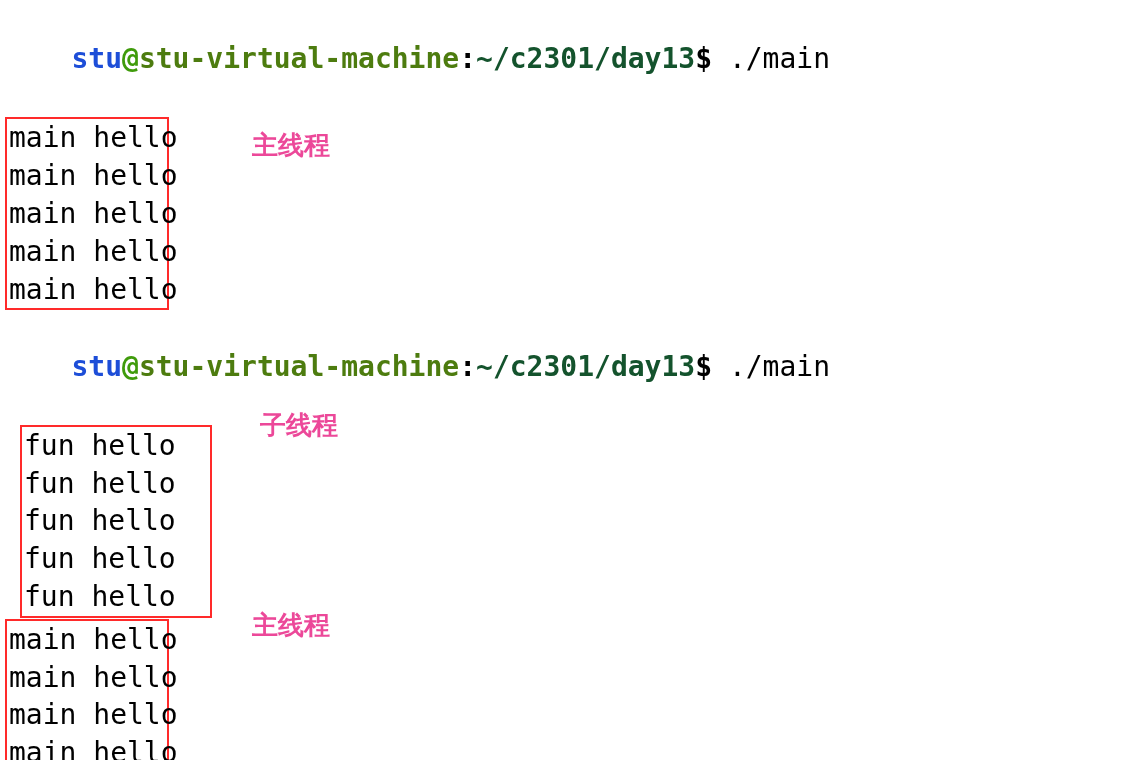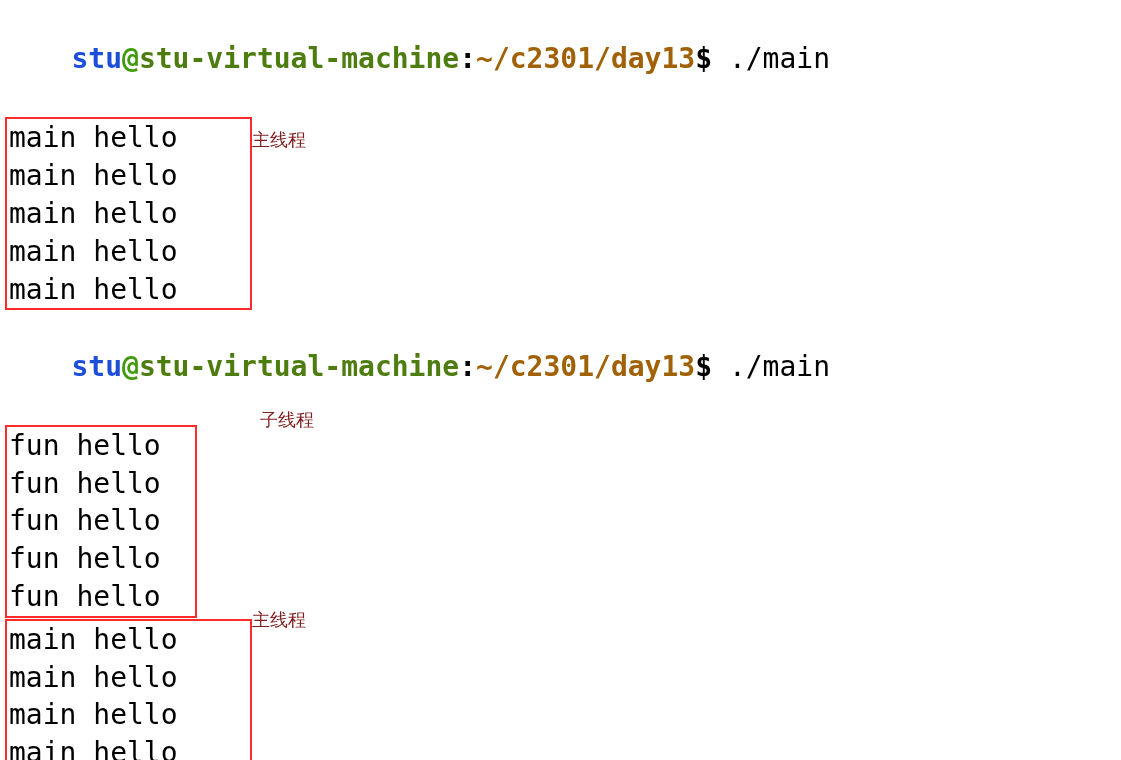--- a/index.html
+++ b/index.html
@@ -19,42 +19,42 @@
     padding: 2px 4px;
   }
   .prompt-line {
     white-space: pre;
     font-weight: bold;
   }
   .user { color: #1d4ed8; font-weight: bold; }
   .at   { color: #3f9b0b; font-weight: bold; }
   .host { color: #4d7c0f; font-weight: bold; }
   .colon{ color: #000; font-weight: bold; }
-  .path { color: #a16207; font-weight: bold; }
+  .path { color: #14532d; font-weight: bold; }
   .dollar{ color: #000; font-weight: bold; }
   .cmd  { color: #000; font-weight: normal; }
   .box {
     border: 2px solid #ff2a2a;
-    width: 247px;
+    width: 164px;
   }
   .box-main1 { margin-left: 1px; margin-top: 2px; }
-  .box-fun   { margin-left: 1px; margin-top: 1px; width: 192px; }
+  .box-fun   { margin-left: 16px; margin-top: 1px; width: 192px; }
   .box-main2 { margin-left: 1px; margin-top: 1px; }
   .line {
     white-space: pre;
     color: #000;
     font-weight: normal;
     padding-left: 2px;
   }
   .annotation {
     position: absolute;
-    color: #7f1d1d;
+    color: #ec4899;
     font-family: "Microsoft YaHei", "PingFang SC", sans-serif;
-    font-size: 18px;
-    font-weight: normal;
+    font-size: 26px;
+    font-weight: bold;
   }
   .ann1 { top: 128px; left: 252px; }
   .ann2 { top: 408px; left: 250px; margin-left: 10px; }
   .ann3 { top: 608px; left: 252px; }
 </style>
 </head>
 <body>
 
 <div class="terminal">
 

